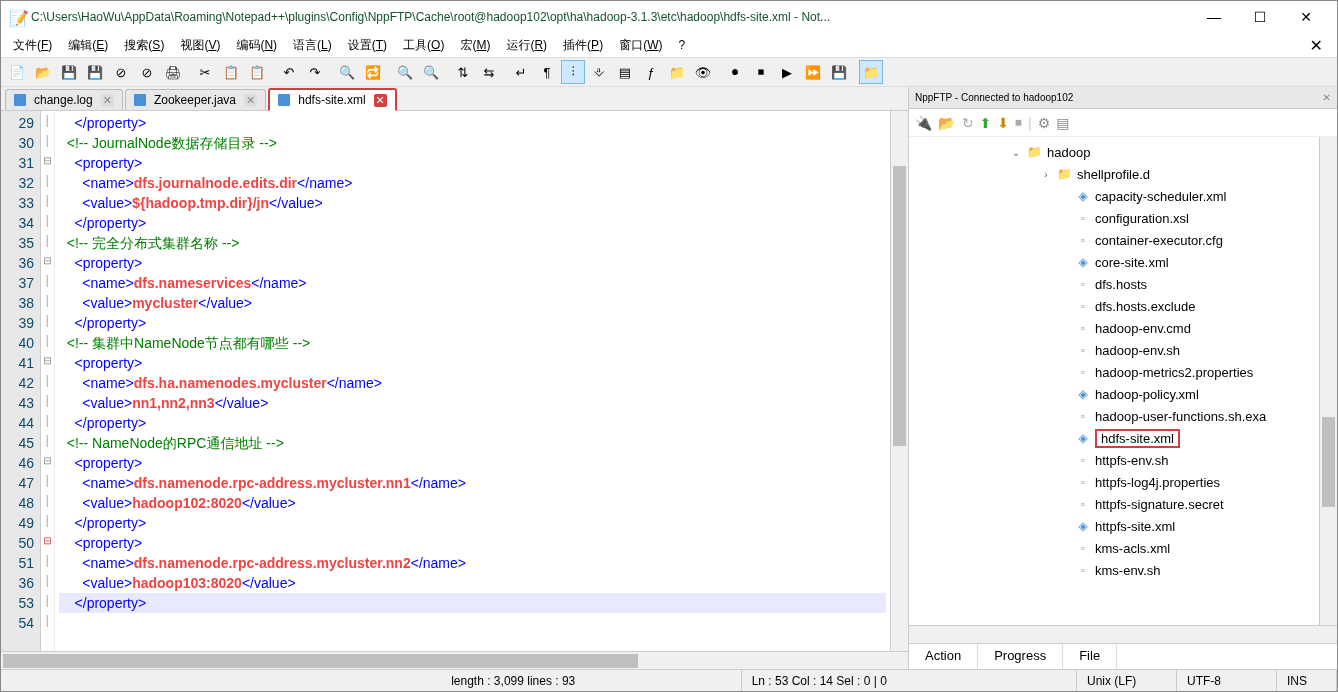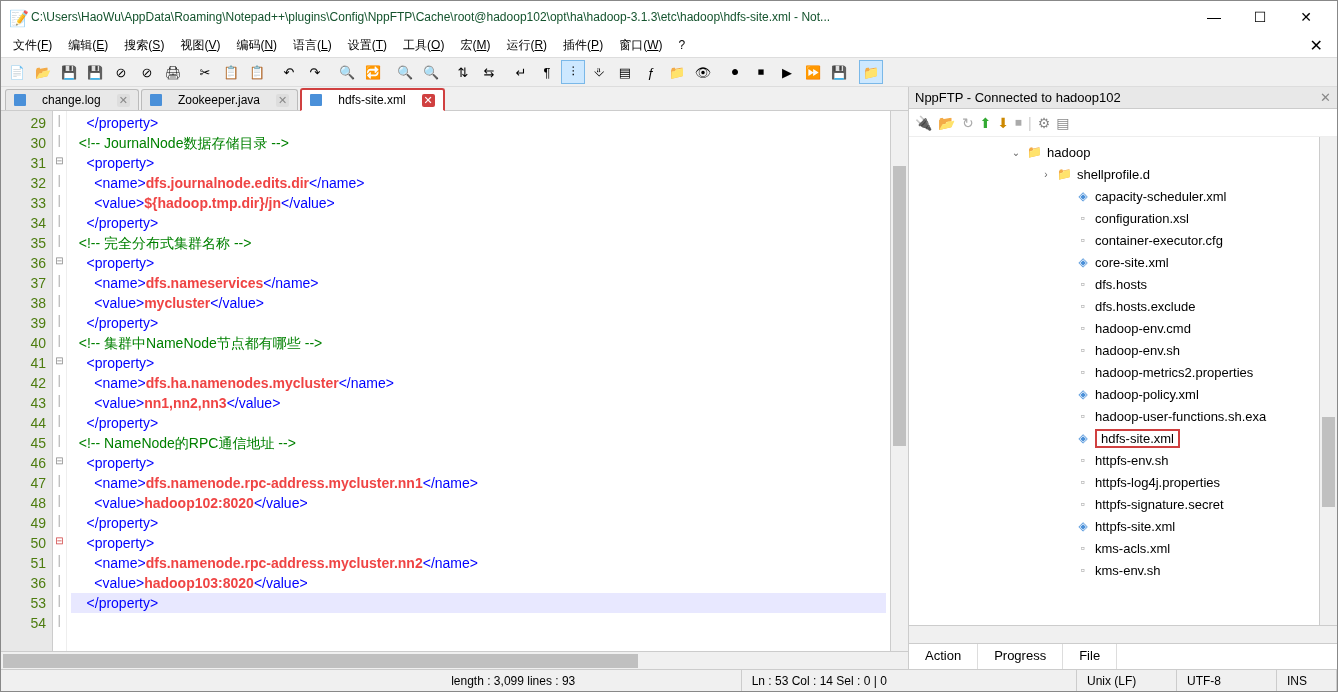--- a/index.html
+++ b/index.html
@@ -12,41 +12,41 @@
 .menubar .menu-item { padding: 2px 8px; }
 .menubar .menu-item u { text-decoration: underline; }
 .menubar .close-x { margin-left: auto; padding: 0 10px; font-size: 16px; }
 .toolbar { height: 30px; display: flex; align-items: center; padding: 2px 4px; background: #f0f0f0; border-top: 1px solid #ddd; border-bottom: 1px solid #ddd; gap: 2px; }
 .tb-btn { width: 24px; height: 24px; display: flex; align-items: center; justify-content: center; border: 1px solid transparent; font-size: 13px; }
 .tb-btn.active { background: #cde8ff; border: 1px solid #7ab8e8; }
 .tb-sep { width: 4px; }
 .content { flex: 1; display: flex; overflow: hidden; }
 .editor-pane { flex: 1; display: flex; flex-direction: column; border-right: 1px solid #ccc; }
 .tabbar { height: 24px; display: flex; align-items: flex-end; background: #f0f0f0; padding-left: 4px; gap: 2px; border-bottom: 1px solid #ccc; }
-.tab { display: flex; align-items: center; padding: 3px 8px; font-size: 12px; background: #e8e8e8; border: 1px solid #bbb; border-bottom: none; border-radius: 3px 3px 0 0; gap: 16px; font-family: Consolas, monospace; }
+.tab { display: flex; align-items: center; padding: 3px 8px; font-size: 12px; background: #e8e8e8; border: 1px solid #bbb; border-bottom: none; border-radius: 3px 3px 0 0; gap: 8px; font-family: Consolas, monospace; }
 .tab.active { background: #fff; border: 2px solid #d04040; border-bottom: 1px solid #fff; position: relative; top: 1px; }
 .tab .close { color: #888; font-size: 11px; padding: 0 2px; background: #ddd; border-radius: 2px; }
 .tab.active .close { background: #d04040; color: #fff; }
 .tab .save-icon { width: 12px; height: 12px; background: #4a90d9; border-radius: 1px; display: inline-block; }
 .code-area { flex: 1; display: flex; overflow: hidden; background: #fff; font-family: Consolas, "Courier New", monospace; font-size: 14px; position: relative; }
-.gutter { width: 52px; background: #e8e8e8; text-align: right; padding: 2px 6px 2px 2px; color: #4d7c0f; font-size: 14px; line-height: 20px; border-right: 1px solid #ccc; }
+.gutter { width: 40px; background: #e8e8e8; text-align: right; padding: 2px 6px 2px 2px; color: #0c4a6e; font-size: 14px; line-height: 20px; border-right: 1px solid #ccc; }
 .fold { width: 14px; background: #fff; border-right: 1px solid #eee; line-height: 20px; font-size: 10px; text-align: center; color: #888; }
 .fold .fm { color: #888; }
 .code { flex: 1; padding: 2px 4px; line-height: 20px; white-space: pre; overflow: hidden; }
 .code .line { height: 20px; }
 .code .line.hl { background: #e8e8ff; }
 .t-tag { color: #0000ff; }
 .t-val { color: #ef4444; font-weight: bold; }
 .t-com { color: #008000; text-align: center; }
 .editor-vscroll { width: 18px; background: #f0f0f0; border-left: 1px solid #ccc; position: relative; }
 .editor-vscroll .thumb { position: absolute; left: 2px; right: 2px; top: 55px; height: 280px; background: #c0c0c0; }
 .editor-hscroll { height: 18px; background: #f0f0f0; border-top: 1px solid #ccc; display: flex; }
 .editor-hscroll .thumb { height: 14px; margin: 2px; width: 70%; background: #c0c0c0; }
 .ftp-pane { width: 428px; display: flex; flex-direction: column; background: #fff; }
-.ftp-title { height: 22px; background: #e8e8e8; border-bottom: 1px solid #ccc; display: flex; align-items: center; padding: 0 6px; font-size: 13px; font-family: Consolas, monospace; justify-content: flex-end; }
+.ftp-title { height: 22px; background: #e8e8e8; border-bottom: 1px solid #ccc; display: flex; align-items: center; padding: 0 6px; font-size: 10px; font-family: Consolas, monospace; justify-content: flex-end; }
 .ftp-title .x { margin-left: auto; color: #888; }
 .ftp-tb { height: 28px; display: flex; align-items: center; padding: 2px 6px; gap: 6px; border-bottom: 1px solid #eee; }
 .ftp-tb span { font-size: 14px; }
 .ftp-tree { flex: 1; overflow: hidden; display: flex; }
 .tree-body { flex: 1; padding: 4px 0; font-size: 13px; overflow: hidden; }
 .tree-row { display: flex; align-items: center; height: 22px; padding-left: 8px; gap: 4px; }
 .tree-row .exp { width: 14px; text-align: center; color: #666; font-size: 10px; }
 .tree-row .ico { width: 16px; height: 16px; display: inline-flex; align-items: center; justify-content: center; font-size: 12px; }
 .tree-row.depth0 { padding-left: 100px; }
 .tree-row.depth1 { padding-left: 130px; }

